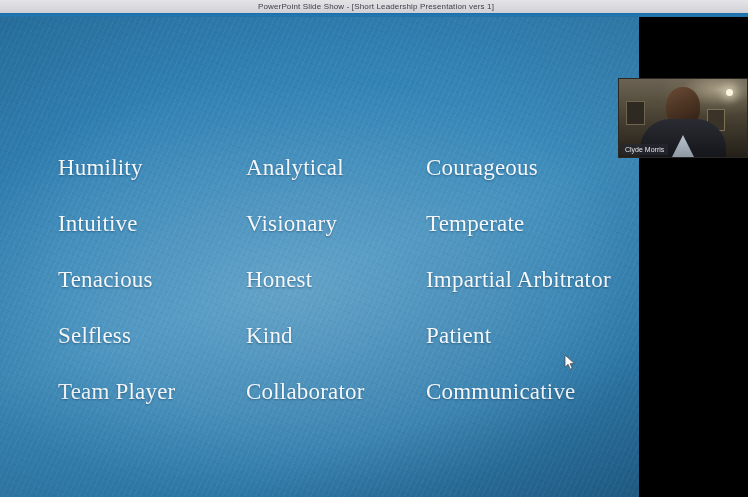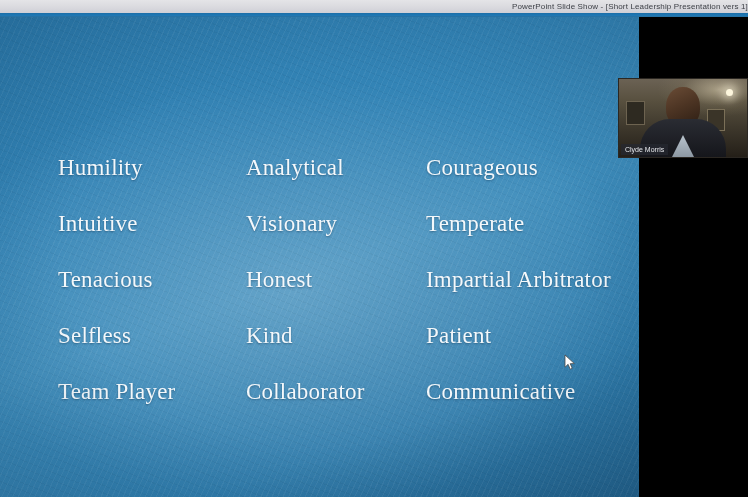--- a/index.html
+++ b/index.html
@@ -27,21 +27,21 @@
     width: 748px;
     height: 13px;
     background: linear-gradient(to bottom, #e4e4e7 0%, #dcdce0 45%, #cfcfd6 100%);
     border-bottom: 1px solid #b9bcc4;
     overflow: hidden;
   }
   #titlebar-text {
     position: absolute;
     left: 4px; right: 0;
     top: 0;
-    text-align: right;
+    text-align: center;
     font-size: 8px;
     line-height: 13px;
     color: #3c3f45;
     letter-spacing: 0.15px;
     white-space: nowrap;
     font-family: "Liberation Sans", sans-serif;
   }
   #titlebar-underline {
     position: absolute;
     left: 0; top: 13px;

